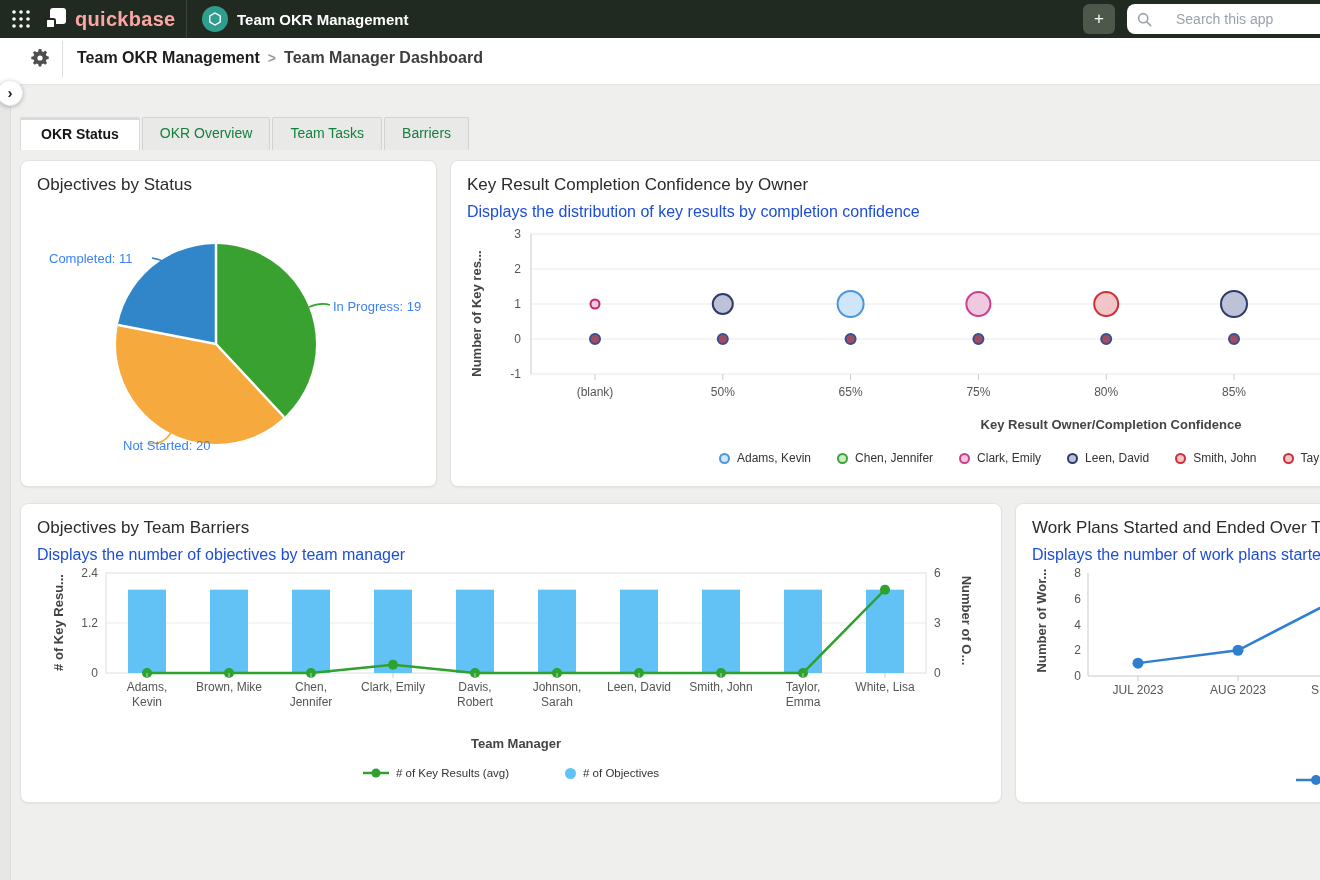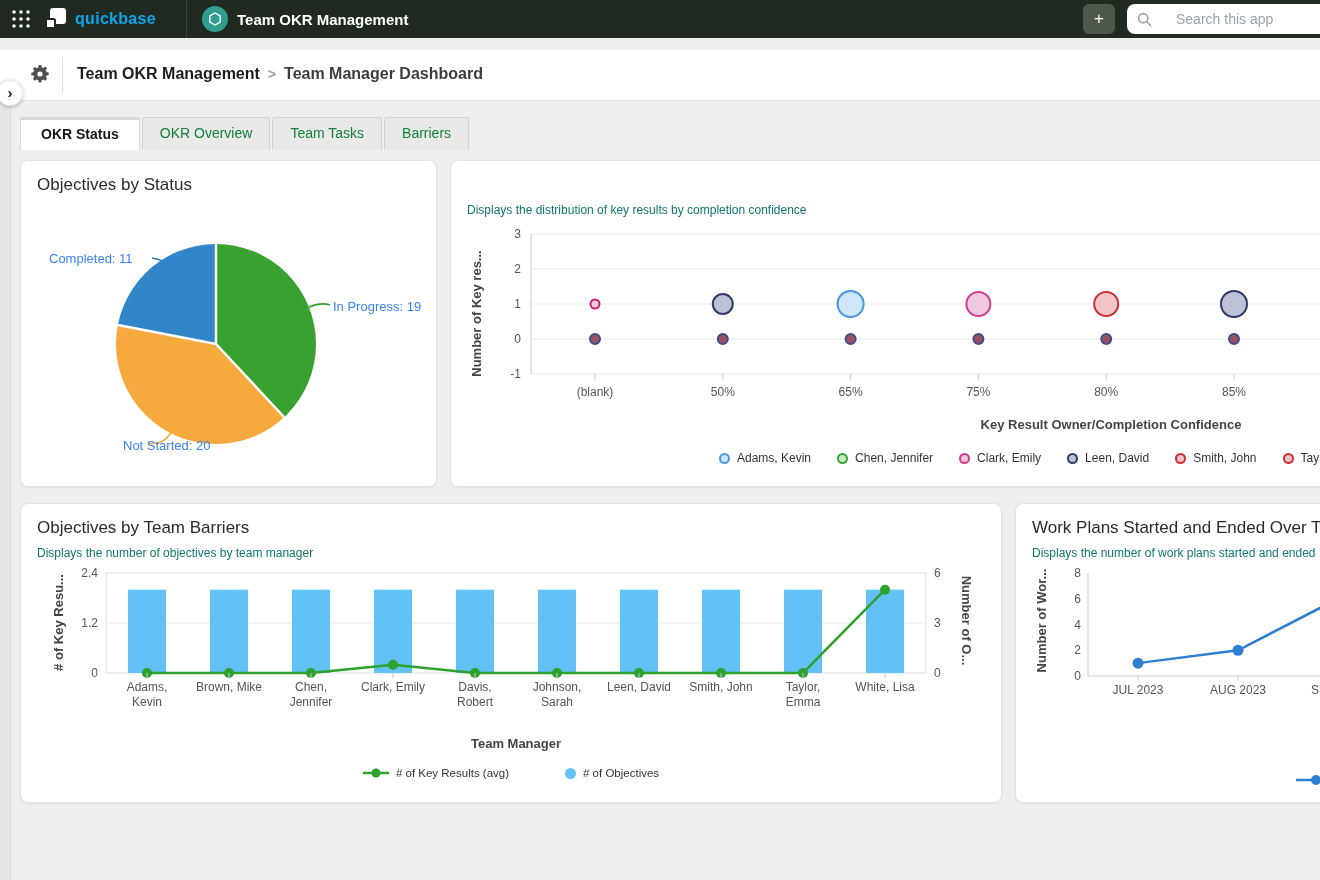--- a/index.html
+++ b/index.html
@@ -3,35 +3,35 @@
 <meta charset="utf-8">
 <style>
   html,body{margin:0;padding:0;width:1320px;height:880px;overflow:hidden;
     font-family:"Liberation Sans","DejaVu Sans",sans-serif;background:#efefee;}
   .page{position:relative;width:1320px;height:880px;}
 
   
   .topbar{position:absolute;left:0;top:0;width:100%;height:38px;background:#202a20;z-index:10;}
   .grid-icon{position:absolute;left:11px;top:9px;width:20px;height:20px;cursor:pointer;}
   .qb-logo{position:absolute;left:44px;top:6px;display:flex;align-items:center;gap:7px;cursor:pointer;}
-  .qb-logo span{color:#0ea5e9;font-size:16px;font-weight:bold;letter-spacing:.3px;}
+  .qb-logo span{color:#fca5a5;font-size:20px;font-weight:bold;letter-spacing:.3px;}
   .topbar-divider{position:absolute;left:186px;top:0;width:1px;height:38px;background:#3a443a;}
   .app-chip{position:absolute;left:202px;top:6px;display:flex;align-items:center;gap:9px;cursor:pointer;}
   .app-chip-icon{width:26px;height:26px;border-radius:50%;background:#2f9e8e;display:flex;align-items:center;justify-content:center;}
   .app-chip span.nm{color:#fff;font-size:15px;font-weight:bold;}
   .add-btn{position:absolute;left:1083px;top:4px;width:32px;height:30px;border:none;border-radius:6px;
     background:#4d574a;color:#fff;font-size:17px;line-height:30px;text-align:center;cursor:pointer;padding:0;}
   .search-box{position:absolute;left:1127px;top:4px;width:220px;height:30px;background:#fff;border-radius:8px;
     display:flex;align-items:center;padding-left:10px;box-sizing:border-box;}
   .search-box input{border:none;outline:none;font-size:14px;color:#333;width:150px;margin-left:22px;
     font-family:"Liberation Sans",sans-serif;}
   .search-box input::placeholder{color:#9aa2a8;}
 
   
-  .breadcrumb-bar{position:absolute;left:0;top:50px;width:100%;height:50px;background:#fff;
+  .breadcrumb-bar{position:absolute;left:0;top:34px;width:100%;height:50px;background:#fff;
     border-bottom:1px solid #e2e2e2;z-index:5;}
   .gear{position:absolute;left:30px;top:14px;width:20px;height:20px;cursor:pointer;}
   .bc-divider{position:absolute;left:62px;top:7px;width:1px;height:36px;background:#ddd;}
   .breadcrumb{position:absolute;left:77px;top:15px;font-size:16px;font-weight:bold;color:#1c1c1c;}
   .breadcrumb a{color:#1c1c1c;text-decoration:none;cursor:pointer;}
   .bc-sep{color:#9a9a9a;font-size:14px;margin:0 8px;font-weight:bold;}
   .bc-page{color:#3d3d3d;}
 
   
   .left-rail{position:absolute;left:0;top:88px;width:10px;height:792px;background:#e7e7e6;border-right:1px solid #dcdcdb;}
@@ -43,21 +43,21 @@
   .tabs{position:absolute;left:20px;top:117px;display:flex;}
   .tab{height:33px;line-height:31px;padding:0 17px;font-size:14px;color:#15803d;background:#e9e9e8;
     border:1px solid #d2d2d2;border-bottom:none;margin-right:2px;border-radius:2px 2px 0 0;cursor:pointer;box-sizing:border-box;}
   .tab.active{background:#fff;border-top:3px solid #000000;border-color:#d9d9d9;font-weight:bold;color:#161616;
     line-height:28px;padding:0 20px;}
 
   
   .card{position:absolute;background:#fff;border:1px solid #e2e2e2;border-radius:8px;
     box-shadow:0 1px 2px rgba(0,0,0,.05);box-sizing:border-box;}
   .card-title{position:absolute;left:16px;top:14px;font-size:17px;font-weight:normal;color:#2b2b2b;white-space:nowrap;}
-  .card-sub{position:absolute;left:16px;top:42px;font-size:12px;color:#0f766e;white-space:nowrap;}
+  .card-sub{position:absolute;left:16px;top:42px;font-size:16px;color:#1d4ed8;white-space:nowrap;}
   .card-pie{left:20px;top:160px;width:417px;height:327px;}
   .card-bubble{left:450px;top:160px;width:890px;height:327px;}
   .card-bars{left:20px;top:503px;width:982px;height:300px;}
   .card-wp{left:1015px;top:503px;width:450px;height:300px;}
 
   
   #pie-circle{position:absolute;left:95px;top:83px;width:200px;height:200px;border-radius:50%;}
   .pie-label{position:absolute;font-size:13px;color:#3b82f6;white-space:nowrap;}
   .pl-0{left:312px;top:138px;} .pl-1{left:54px;top:277px;margin-left:48px;} .pl-2{left:28px;top:90px;}
   #pie-leaders{position:absolute;left:0;top:0;}
@@ -168,20 +168,21 @@
       <path class="leader" d="M131,97 Q147,99 153,112" fill="none" stroke-width="1.5" stroke="#3186c9"></path>
     </svg>
     <div id="pie-labels">
         <div class="pie-label pl-0">In Progress: 19</div>
         <div class="pie-label pl-1">Not Started: 20</div>
         <div class="pie-label pl-2">Completed: 11</div>
       </div>
   </section>
 
   <section class="card card-bubble">
+    <div class="card-title">Key Result Completion Confidence by Owner</div>
     <div class="card-sub">Displays the distribution of key results by completion confidence</div>
     <div class="vlabel bubble-ylabel">Number of Key res...</div>
     <svg id="bubble-svg" width="850" height="215">
         <line x1="40" y1="10" x2="850" y2="10" stroke="#e9e9e9"></line>
         <text font-size="12" fill="#555" class="tick" x="30" y="14" text-anchor="end">3</text>
         <line x1="40" y1="45" x2="850" y2="45" stroke="#e9e9e9"></line>
         <text font-size="12" fill="#555" class="tick" x="30" y="49" text-anchor="end">2</text>
         <line x1="40" y1="80" x2="850" y2="80" stroke="#e9e9e9"></line>
         <text font-size="12" fill="#555" class="tick" x="30" y="84" text-anchor="end">1</text>
         <line x1="40" y1="115" x2="850" y2="115" stroke="#e9e9e9"></line>

